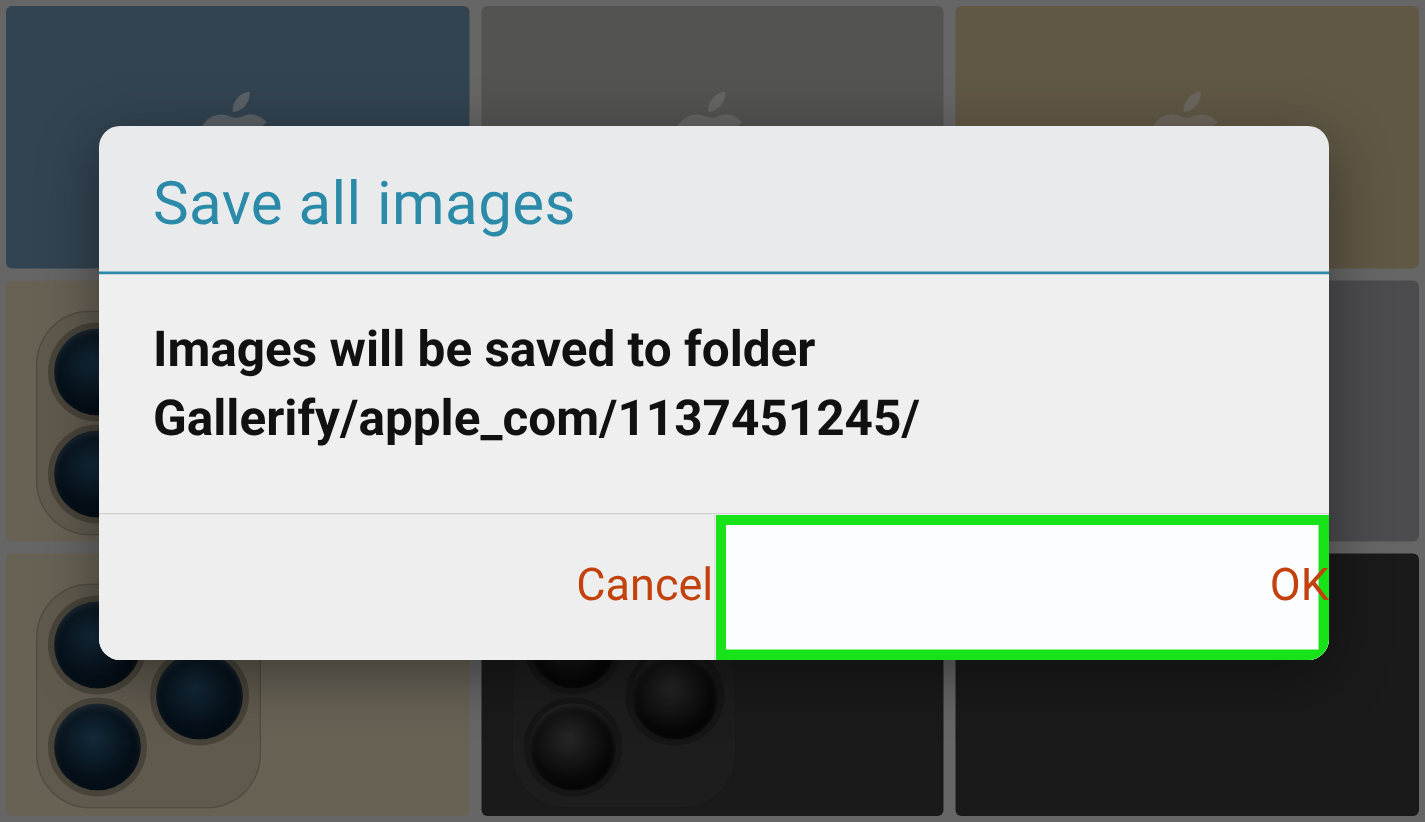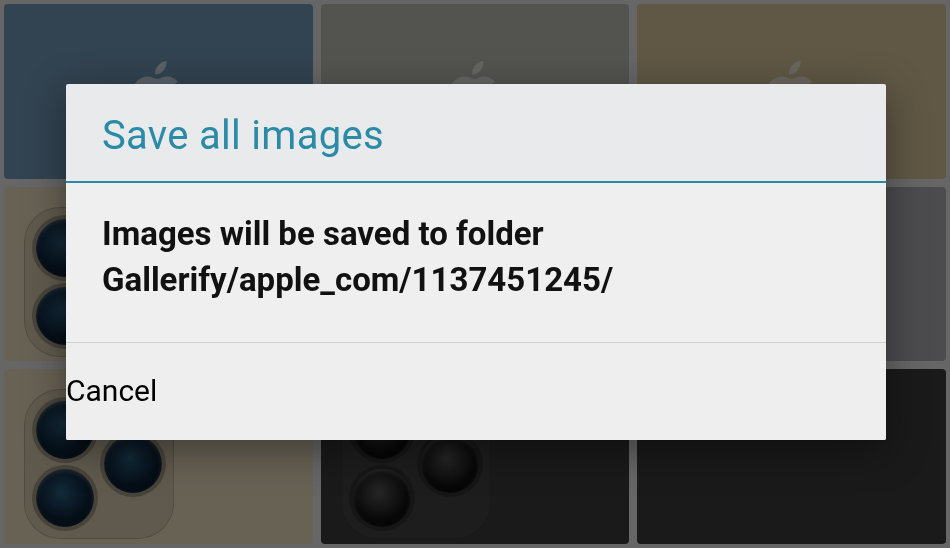--- a/index.html
+++ b/index.html
@@ -67,21 +67,21 @@
     .cam.c { left: 12px; top: 80px; }
     .dark .cam { background: radial-gradient(circle at 45% 40%, #555 0%, #111 60%, #000 100%); }
     .dark .camera-cluster { background: rgba(255,255,255,0.04); }
 
     .dialog {
       position: absolute;
       left: 66px;
       top: 84px;
       width: 820px;
       background: #e9eaeb;
-      border-radius: 2px;
+      border-radius: 14px;
       box-shadow: 0 10px 40px rgba(0,0,0,0.4);
       overflow: hidden;
     }
     .dialog-header {
       padding: 28px 36px 22px 36px;
     }
     .dialog-title {
       color: #2a8aa8;
       font-size: 40px;
       font-weight: 400;
@@ -103,24 +103,24 @@
     .dialog-sep {
       height: 1px;
       background: #d0d0d0;
     }
     .dialog-actions {
       display: flex;
       background: #eeeeee;
     }
     .dialog-btn {
       flex: 1;
-      text-align: left;
+      text-align: right;
       padding: 30px 0 32px 0;
       font-size: 30px;
-      color: #000000;
+      color: #c2410c;
       cursor: pointer;
       user-select: none;
     }
     .dialog-btn + .dialog-btn {
       border-left: 1px solid #d8d8d8;
     }
     .ok-highlight {
       background: #fcfdff;
       box-shadow: inset 0 0 0 7px #18e218;
     }
@@ -184,14 +184,15 @@
 
 <div class="dialog">
   <div class="dialog-header">
     <div class="dialog-title">Save all images</div>
   </div>
   <div class="dialog-divider"></div>
   <div class="dialog-body">Images will be saved to folder Gallerify/apple_com/1137451245/</div>
   <div class="dialog-sep"></div>
   <div class="dialog-actions">
     <div class="dialog-btn">Cancel</div>
+    <div class="dialog-btn ok-highlight">OK</div>
   </div>
 </div>
 
 </body></html>

